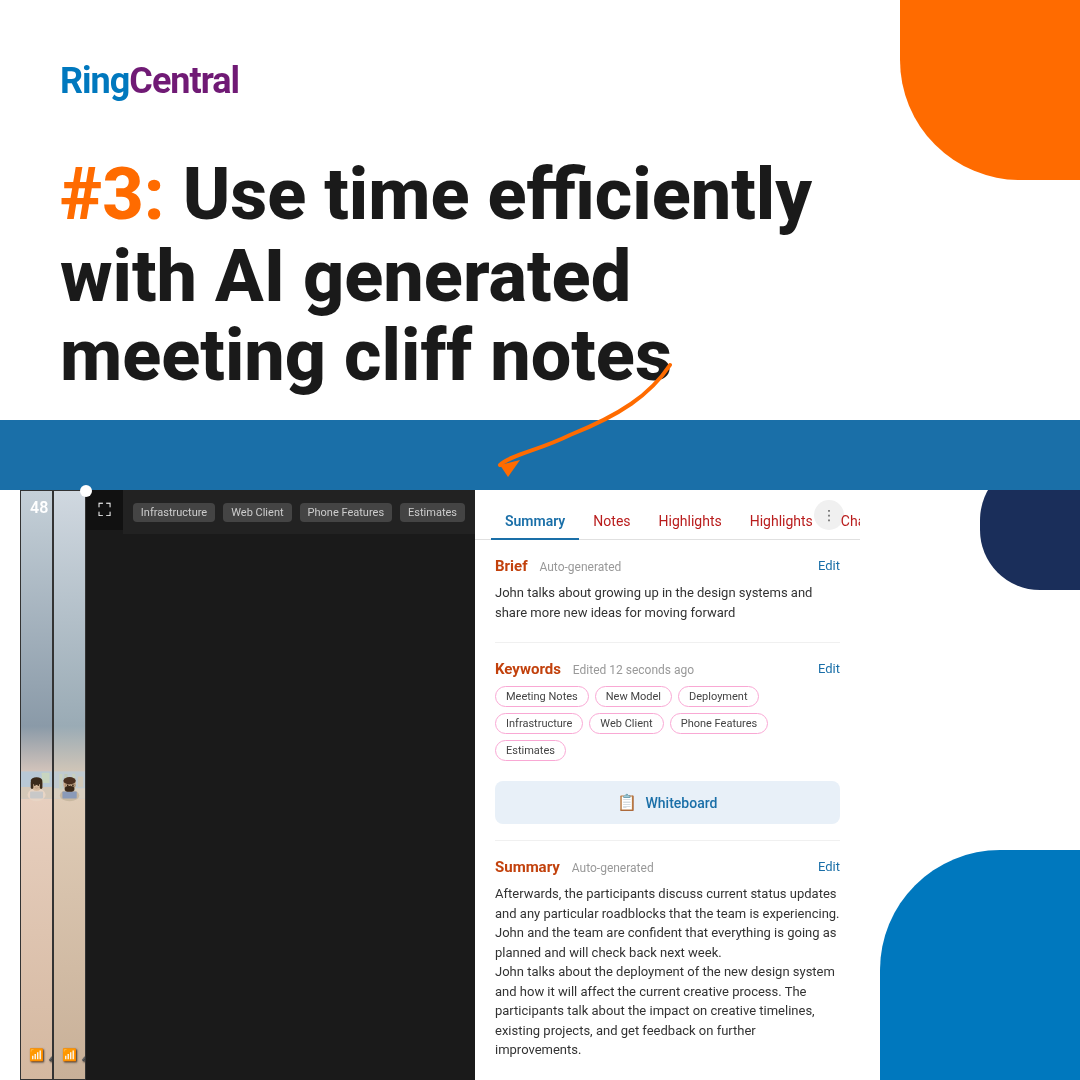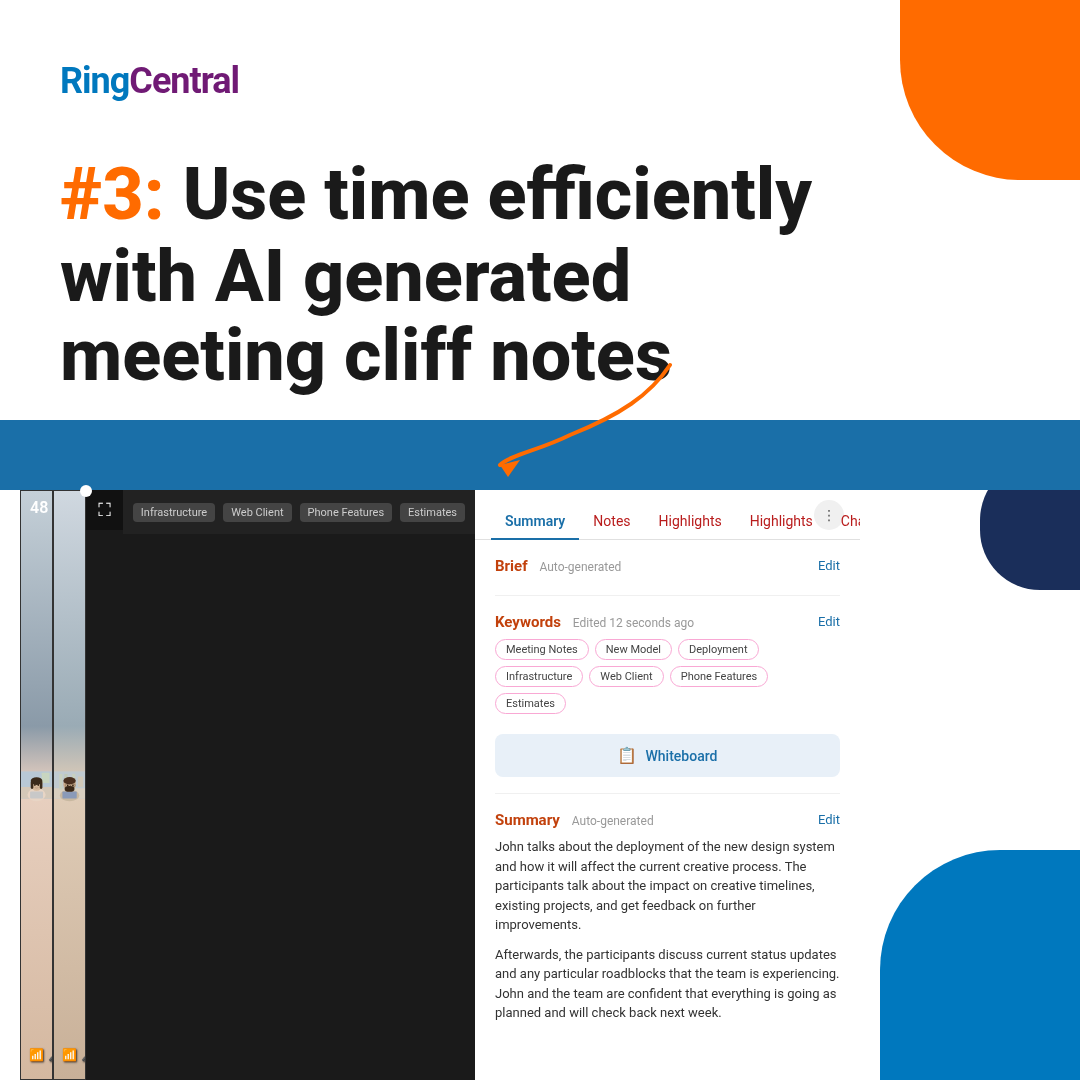--- a/index.html
+++ b/index.html
@@ -529,20 +529,21 @@
     <div class="panel-content">
 
       <div class="section">
         <div class="section-header">
           <div>
             <span class="section-title">Brief</span>
             <span class="section-subtitle">Auto-generated</span>
           </div>
           <span class="edit-link">Edit</span>
         </div>
+        <p class="section-text">John talks about growing up in the design systems and share more new ideas for moving forward</p>
       </div>
 
       <div class="divider"></div>
 
       <div class="section">
         <div class="section-header">
           <div>
             <span class="section-title">Keywords</span>
             <span class="section-subtitle">Edited 12 seconds ago</span>
           </div>
@@ -567,19 +568,19 @@
       <div class="divider"></div>
 
       <div class="section">
         <div class="section-header">
           <div>
             <span class="section-title">Summary</span>
             <span class="section-subtitle">Auto-generated</span>
           </div>
           <span class="edit-link">Edit</span>
         </div>
+        <p class="section-text">Afterwards, the participants discuss current status updates and any particular roadblocks that the team is experiencing. John and the team are confident that everything is going as planned and will check back next week.</p>
         <p class="section-text" style="margin-bottom:10px;">John talks about the deployment of the new design system and how it will affect the current creative process. The participants talk about the impact on creative timelines, existing projects, and get feedback on further improvements.</p>
-        <p class="section-text">Afterwards, the participants discuss current status updates and any particular roadblocks that the team is experiencing. John and the team are confident that everything is going as planned and will check back next week.</p>
       </div>
 
     </div>
   </div>
 </div>
 
 </body></html>

